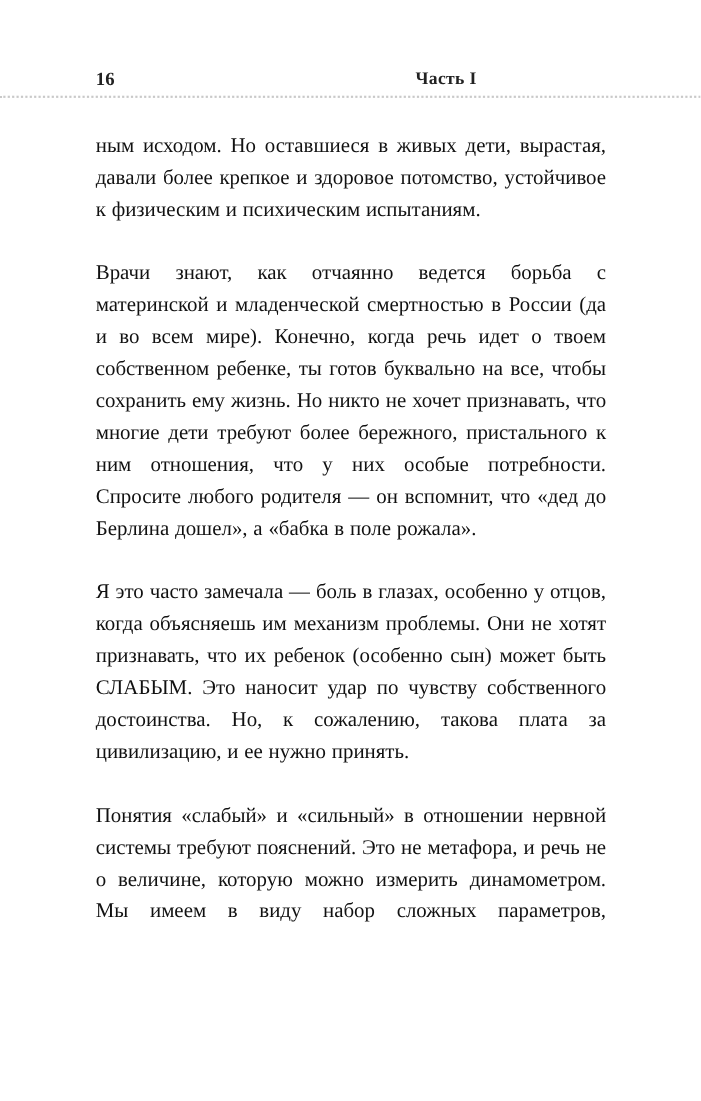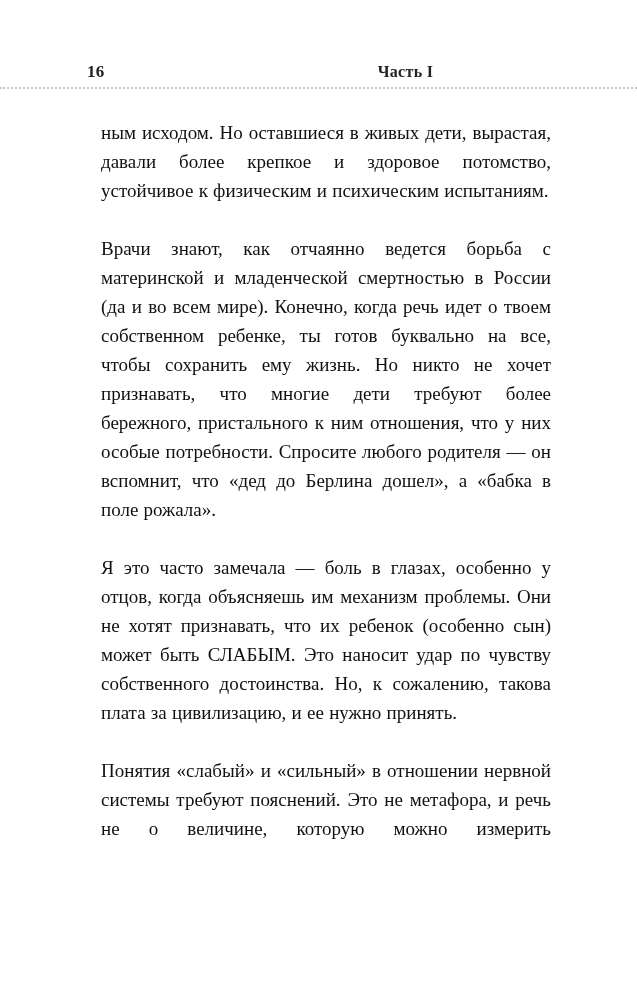--- a/index.html
+++ b/index.html
@@ -83,21 +83,21 @@
     left: 87px;
     right: 86px;
     top: 118px;
   }
 
   .page-body p {
     font-size: 19px;
     line-height: 29px;
     text-align: justify;
     color: #111111;
-    margin: 0 0 29px 14px;
+    margin: 0 0 29px 0;
     word-spacing: 0.5px;
   }
 
   .page-body p:last-child {
     margin-bottom: 0;
   }
 </style>
 </head>
 <body>
 

